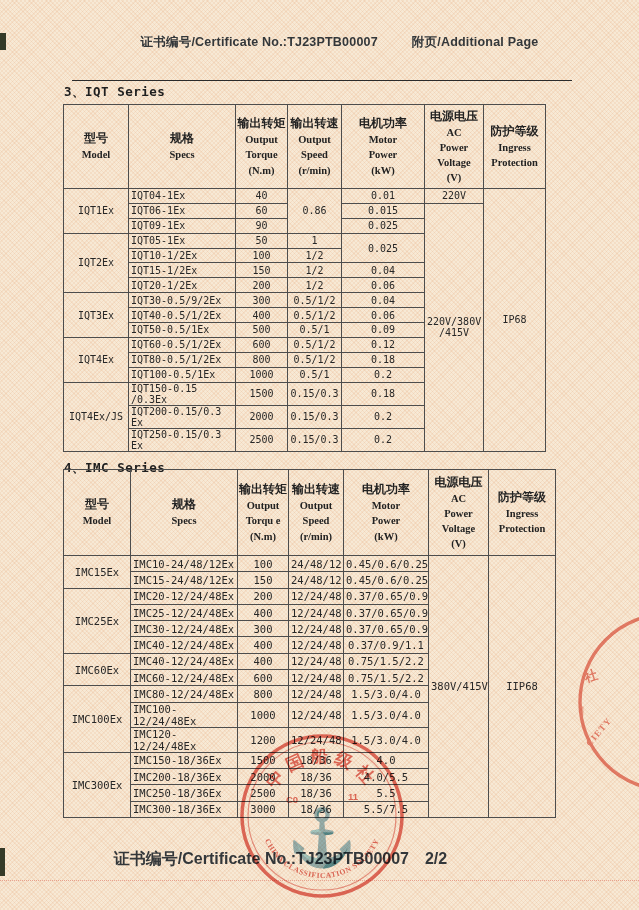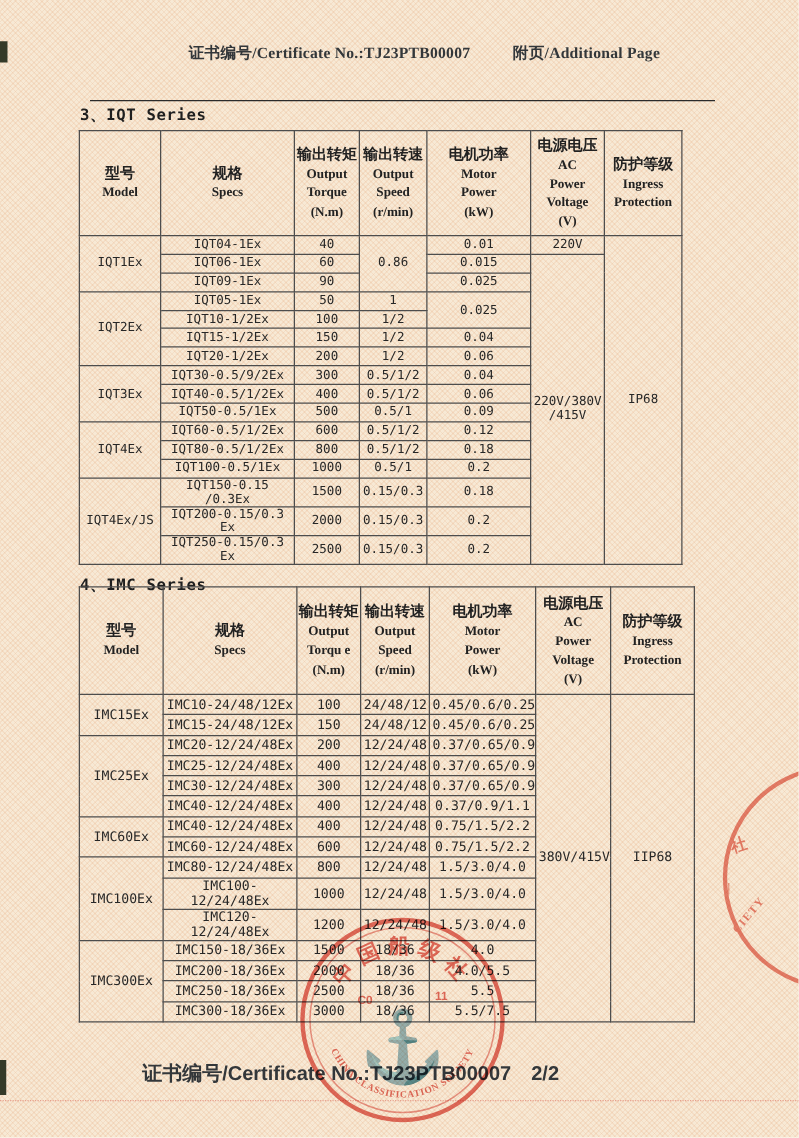--- a/index.html
+++ b/index.html
@@ -7,40 +7,40 @@
   body { font-family:"Liberation Sans", sans-serif; }
   .page {
     position:relative; width:639px; height:910px; overflow:hidden;
     background:
       repeating-linear-gradient(45deg, rgba(228,160,112,0.16) 0 1px, rgba(0,0,0,0) 1px 3px),
       repeating-linear-gradient(135deg, rgba(228,160,112,0.16) 0 1px, rgba(0,0,0,0) 1px 3px),
       #f7e9d5;
     color:#2e2e2e;
   }
   .doc-header { position:absolute; top:34px; left:0; width:100%; text-align:center; padding-left:40px;
-    font-size:12.5px; font-weight:600; color:#33373a; letter-spacing:0.2px;font-family:Liberation Serif, serif; }
+    font-size:12.5px; font-weight:600; color:#33373a; letter-spacing:0.2px; }
   .doc-header .gap { display:inline-block; width:34px; }
   .rule { position:absolute; top:80px; left:72px; width:500px; border-top:1.4px solid #2b2b2b; }
   .section-title { position:absolute; left:64px; font:700 12.5px "DejaVu Sans Mono", monospace; color:#1f1f1f; letter-spacing:0.5px; }
   #title-iqt { top:84px; }
   #title-imc { top:460px; }
 
   table { border-collapse:collapse; table-layout:fixed; position:absolute; left:63px;
     background:transparent; }
   #table-iqt { top:104px; width:482px; }
   #table-imc { top:469px; width:492px; }
   th, td { border:1px solid #4d4d4d; vertical-align:middle; text-align:center; overflow:hidden; }
   th { padding:0; }
   #table-iqt th { height:84px; }
   #table-imc th { height:86px; }
   th div { font:700 10.5px "Liberation Serif", serif; line-height:1.45; color:#222; }
   th div:first-child { font:700 12px "Liberation Sans", sans-serif; }
   #table-iqt td { height:14.9px; font:400 10px "DejaVu Sans Mono", monospace; padding:0 2px; color:#272727; }
   #table-imc td { height:16.3px; font:400 10.5px "DejaVu Sans Mono", monospace; padding:0 2px; color:#272727; }
-  td.spec { text-align:center; padding-left:5px; }
+  td.spec { text-align:left; padding-left:5px; }
   td.wrap { white-space:pre-line; line-height:1.6; }
 
   .doc-footer { position:absolute; top:849px; left:0; width:100%; text-align:center; padding-right:78px;
     font-size:16px; font-weight:600; color:#33373a; }
   .doc-footer .gap { display:inline-block; width:16px; }
   .dotline { position:absolute; top:880px; left:0; width:100%; border-top:1px dotted rgba(216,84,70,0.45); }
   .serial { position:absolute; top:864px; left:36px; font:400 17px "DejaVu Serif", serif;
     color:#e14f44; letter-spacing:1.5px; }
   .edge-mark { position:absolute; left:0; background:#343a28; }
   #edge-top { top:33px; width:6px; height:17px; }

